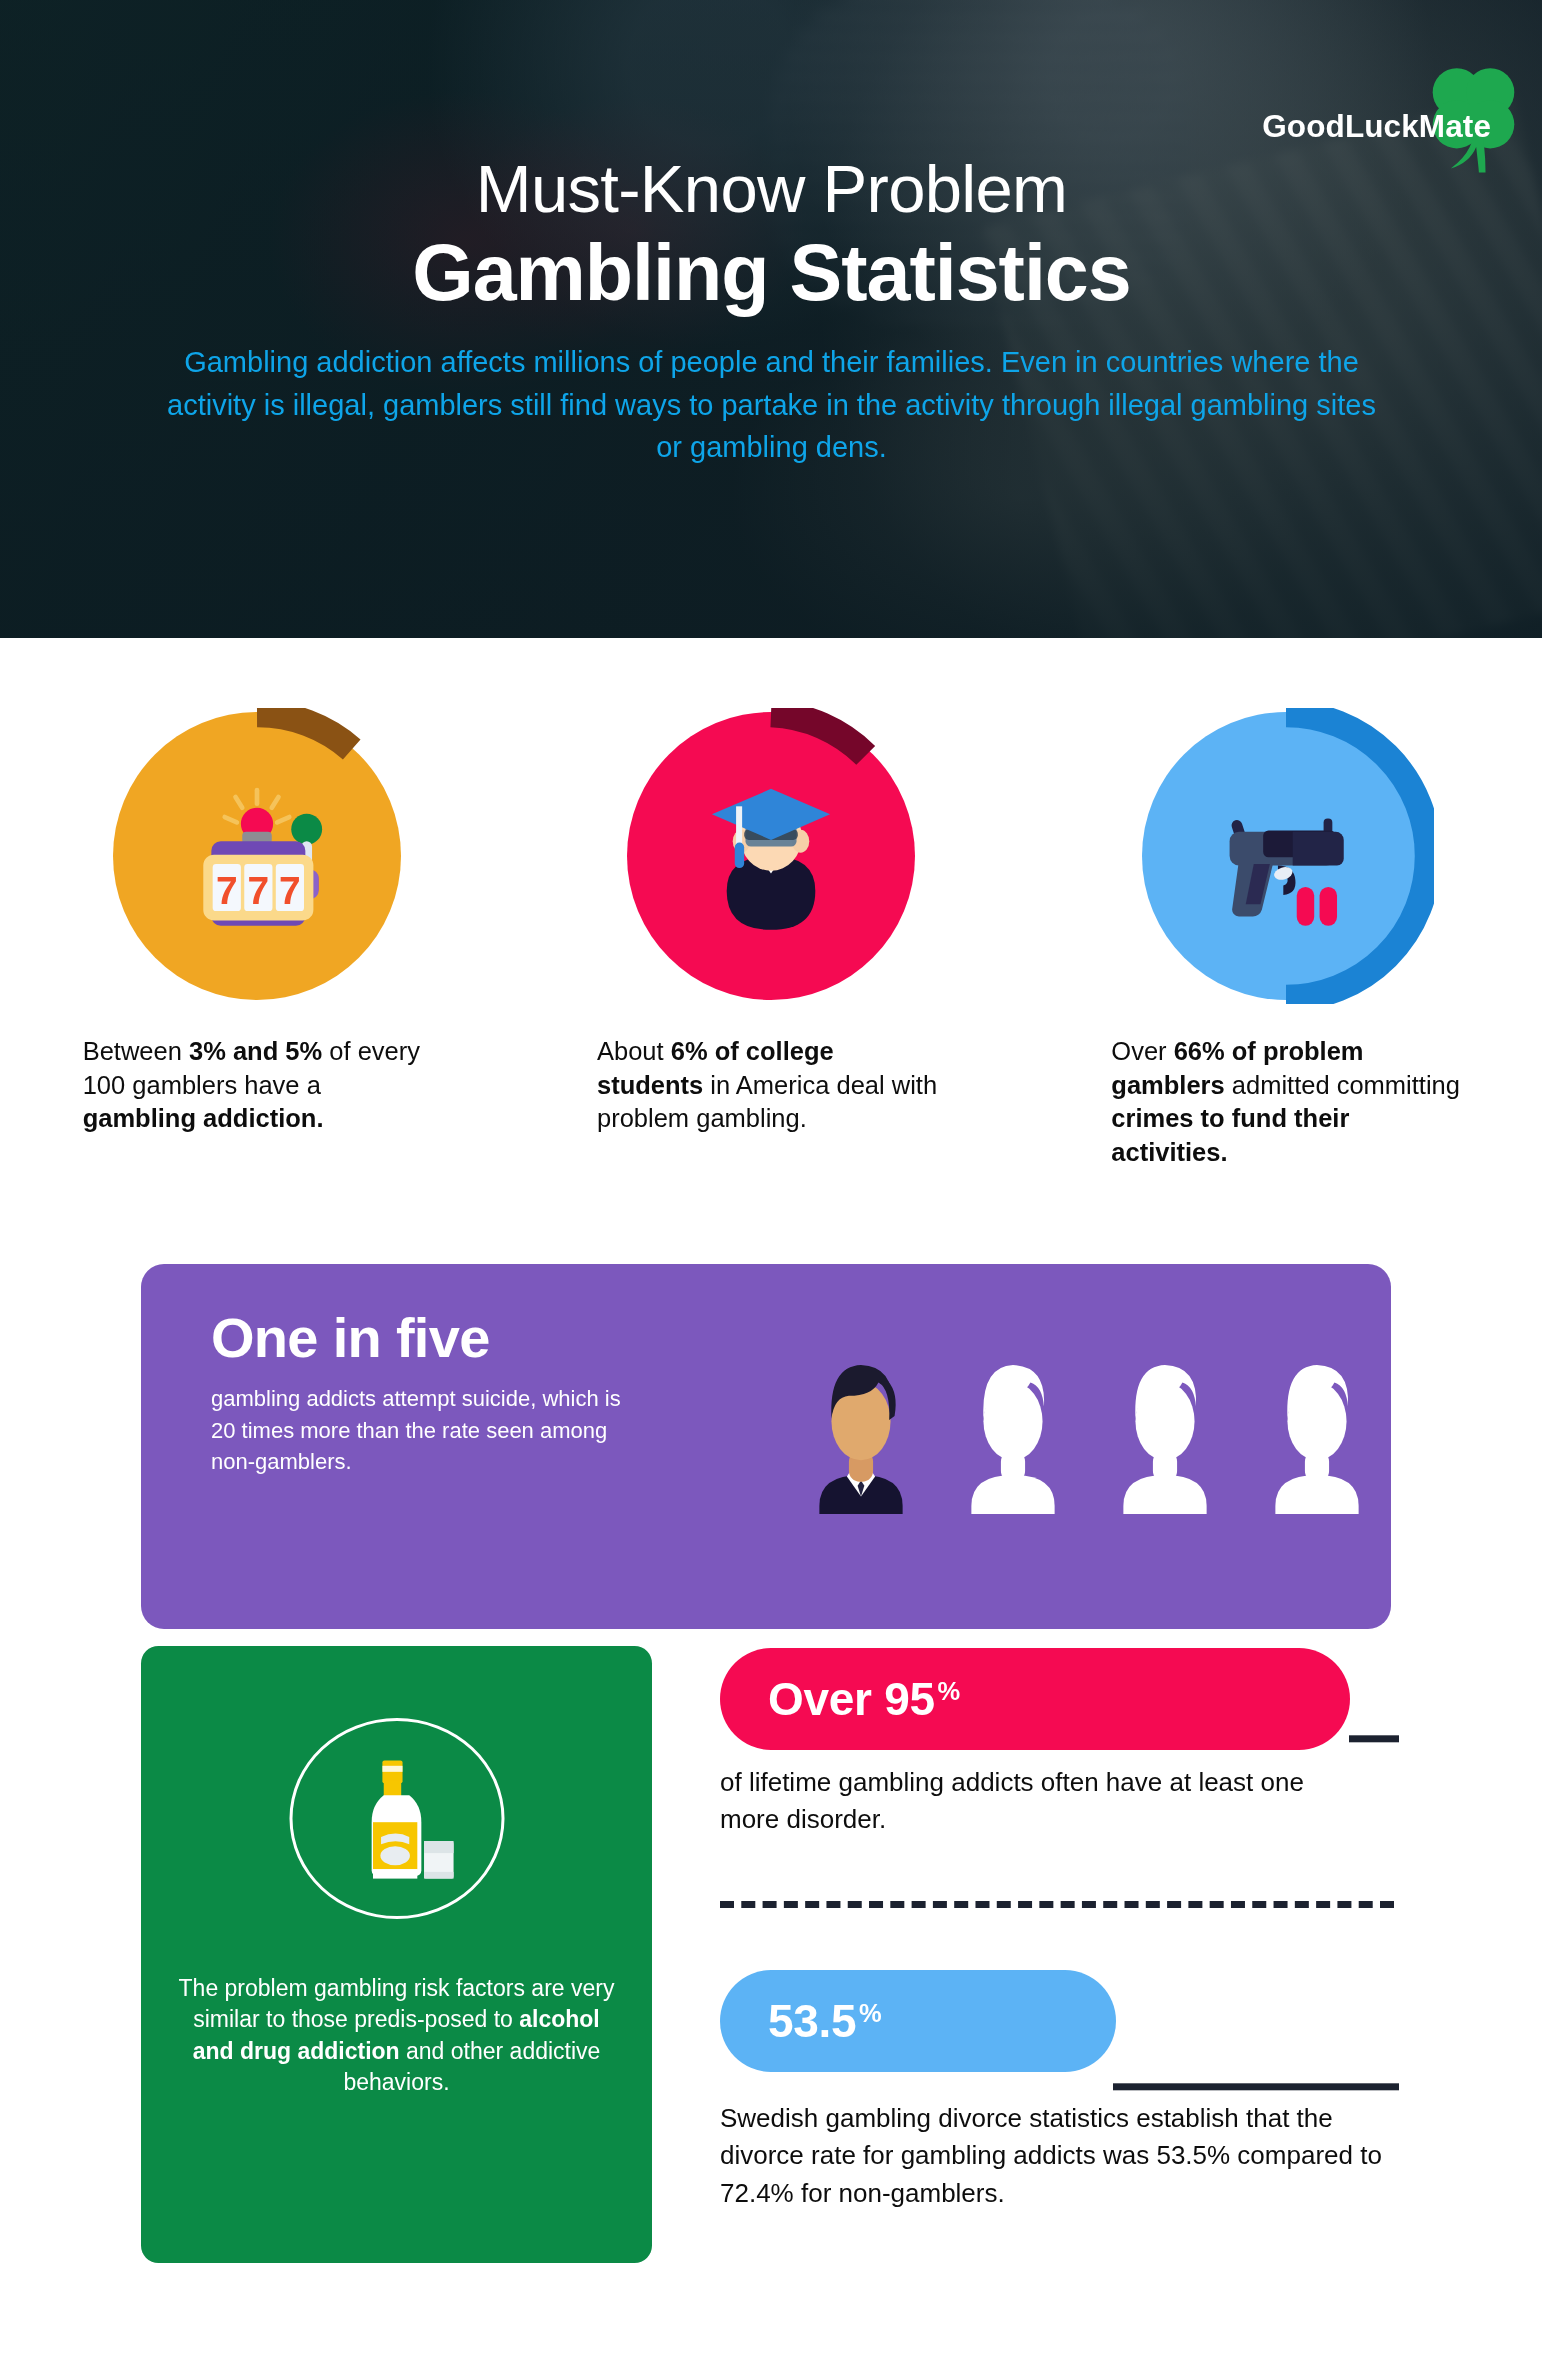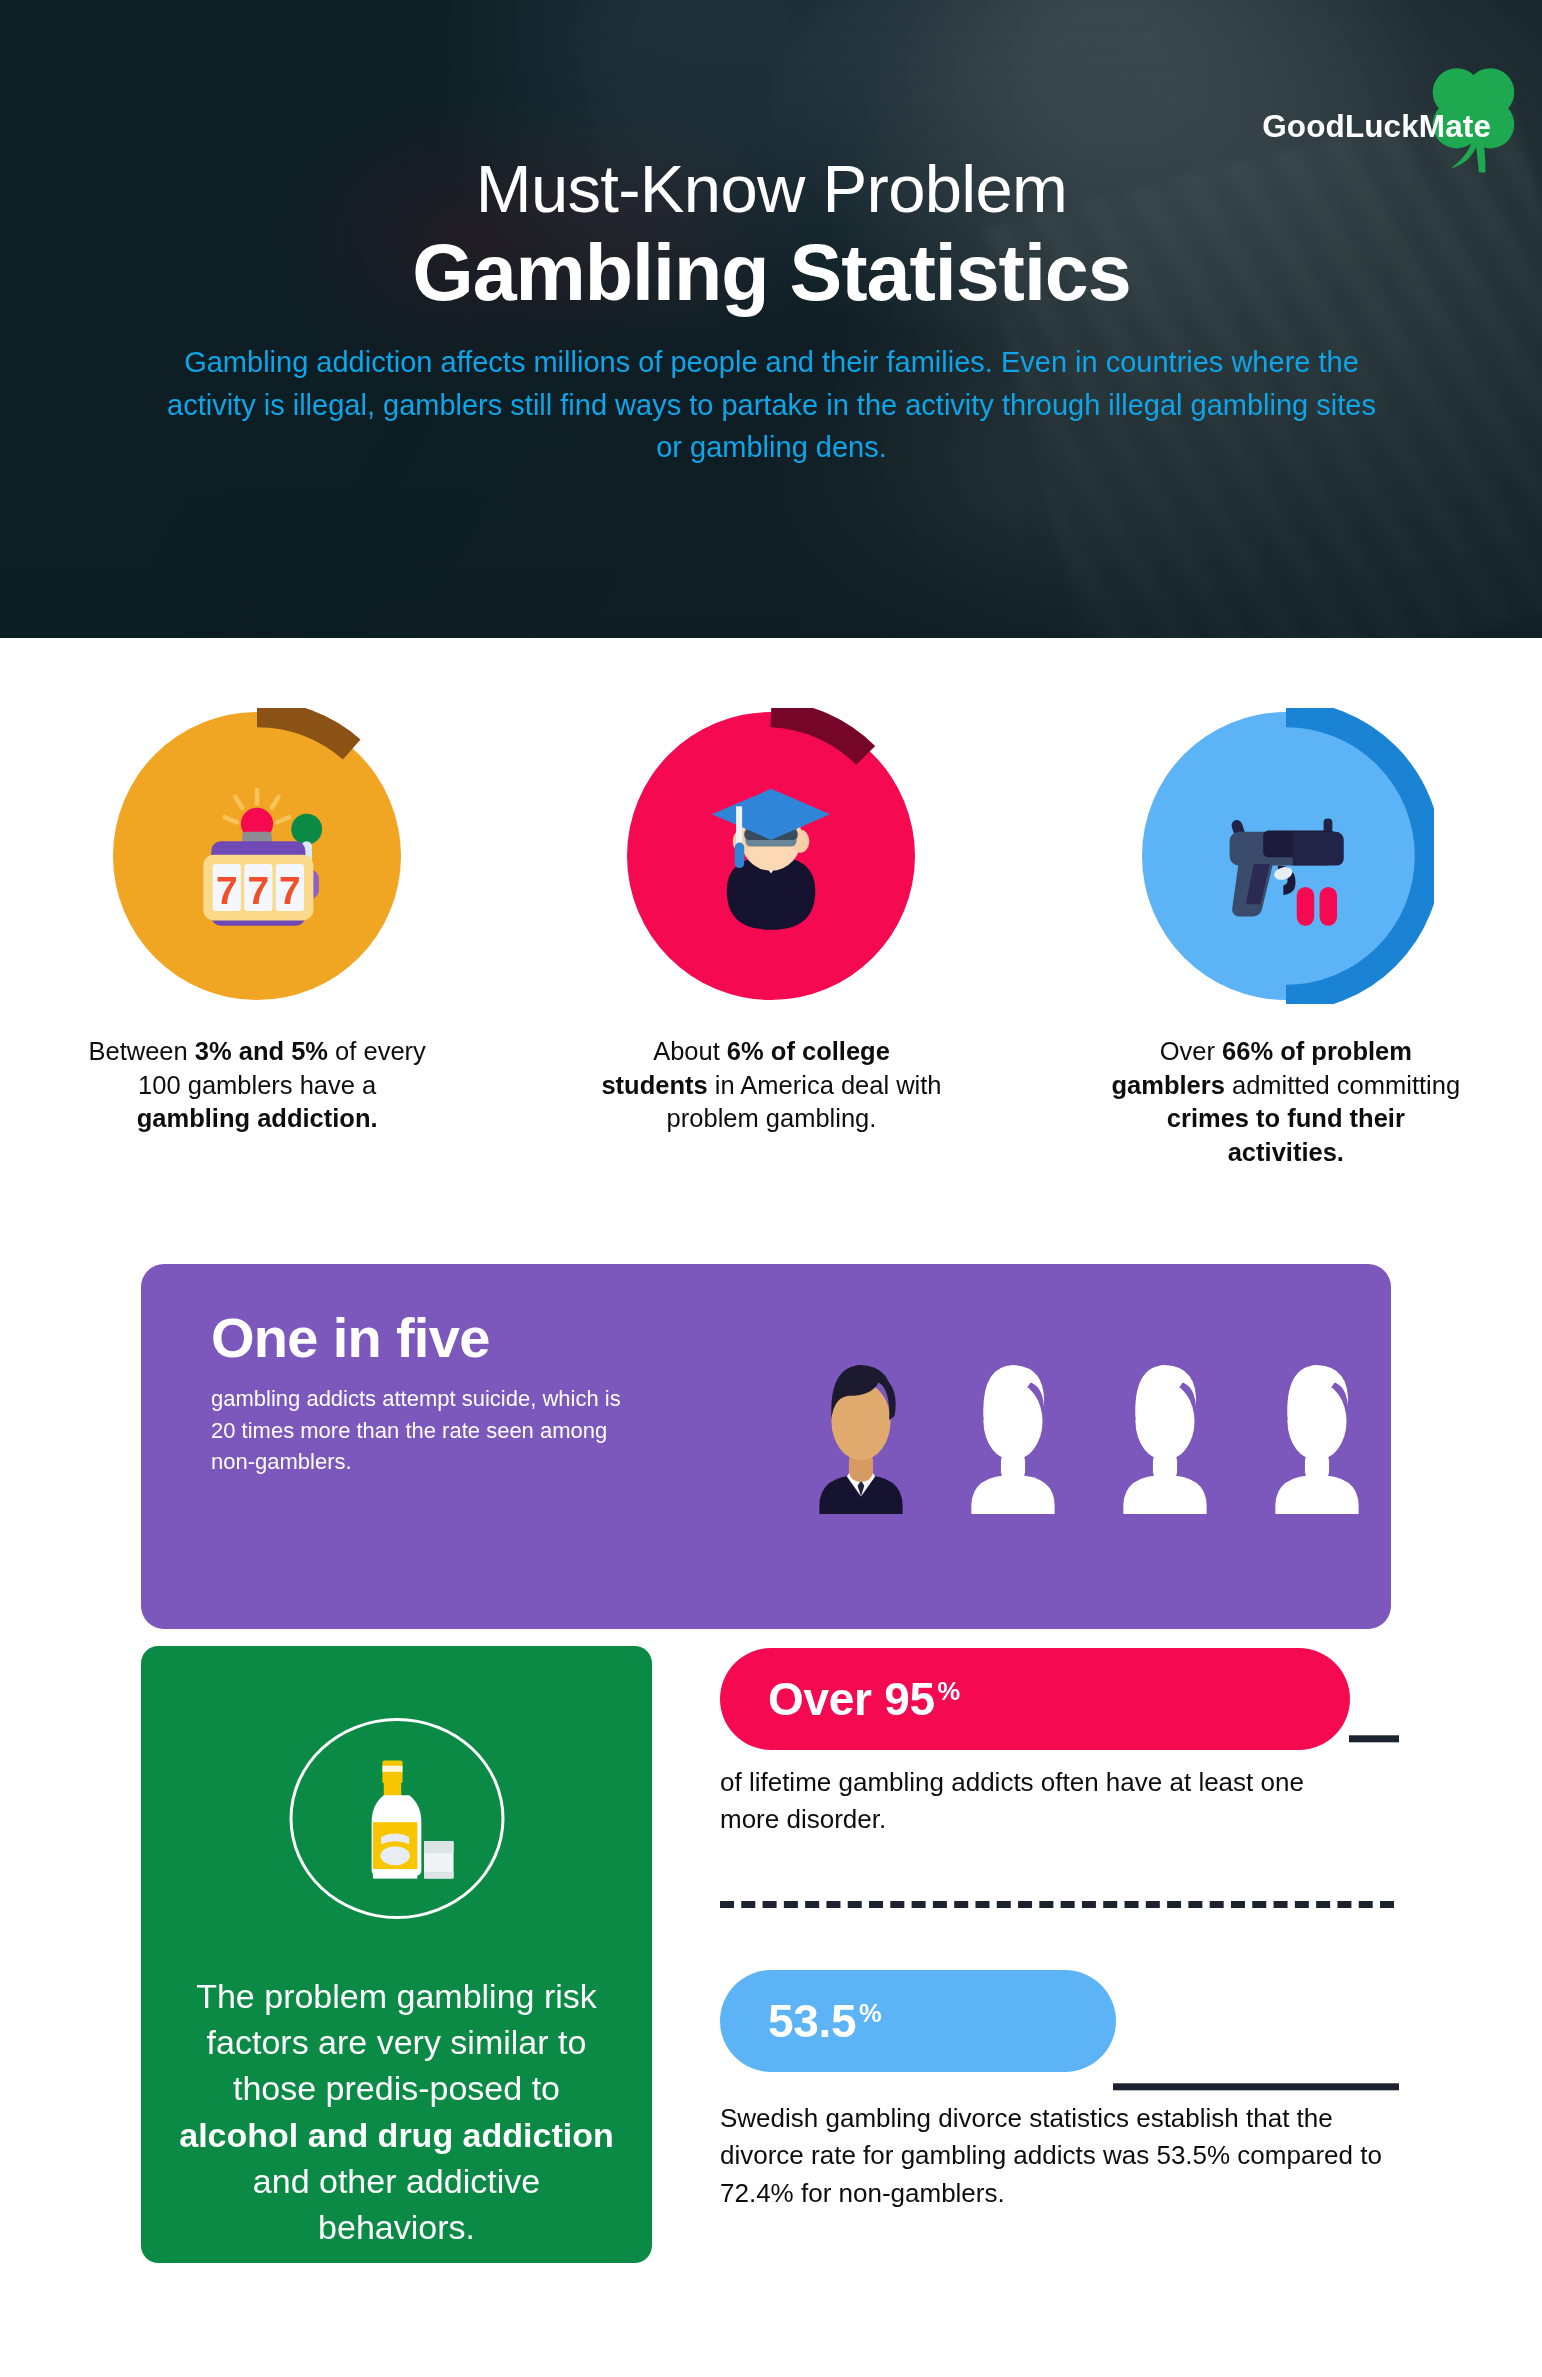--- a/index.html
+++ b/index.html
@@ -44,42 +44,42 @@
      width:1214px;margin:27px auto 0;}
 
   
   .icon-row{position:absolute;left:0;top:712px;width:1543px;display:flex;}
   .icon-col{width:33.333%;display:flex;flex-direction:column;align-items:center;}
   .badge{position:relative;width:288px;height:288px;}
   .badge .disc{position:absolute;inset:0;border-radius:50%;}
   .badge .arcsvg{position:absolute;inset:-4px;}
   .badge .art{position:absolute;inset:0;display:flex;align-items:center;justify-content:center;}
 
-  .cap{margin-top:35px;width:349px;text-align:center;color:#0d0d0d;
+  .cap{margin-top:35px;width:349px;color:#0d0d0d;
        font-size:25.5px;line-height:1.32;font-weight:400;}
   .cap b{font-weight:800;}
 
   
   .purple{position:absolute;left:141px;top:1264px;width:1250px;height:365px;
      background:#7c58bd;border-radius:23px;overflow:hidden;}
   .purple-text{position:absolute;left:70px;top:46px;width:429px;}
   .p-big{color:#fff;font-size:56px;font-weight:800;line-height:1;letter-spacing:-0.7px;}
   .p-small{color:#fff;font-size:22px;line-height:1.42;font-weight:400;margin-top:17.4px;}
   .people{position:absolute;left:644px;top:62px;display:flex;gap:0px;align-items:flex-end;}
   .person{width:152px;height:188px;position:relative;}
 
   
   .green{position:absolute;left:141px;top:1646px;width:511px;height:617px;
      background:#0b8a46;border-radius:17.4px;}
   .green .ring{position:absolute;left:50%;top:72px;transform:translateX(-50%);
      width:215px;height:201px;border:3.4px solid #fff;border-radius:50%;}
   .bottle-wrap{position:absolute;left:50%;top:87px;transform:translateX(-50%);
      width:168px;height:168px;display:flex;align-items:center;justify-content:center;}
   .green-text{position:absolute;left:29.5px;right:29.5px;top:327px;text-align:center;color:#fff;
-     font-size:34px;line-height:1.36;font-weight:400;}
+     font-size:23px;line-height:1.36;font-weight:400;}
   .green-text b{font-weight:800;}
 
   
   .stat{position:absolute;}
   .pill{position:relative;height:102px;border-radius:51px;display:flex;align-items:center;
      padding-left:48px;margin-top:9px;}
   .pill-txt{color:#fff;font-weight:800;font-size:46px;line-height:1;letter-spacing:-0.3px;
      display:flex;align-items:flex-start;}
   .pill-txt sup{font-size:25.5px;font-weight:800;line-height:1;margin-top:2.7px;margin-left:2.7px;}
   .rule{position:absolute;top:50%;height:7.4px;background:#1c2230;transform:translateY(-50%);}

